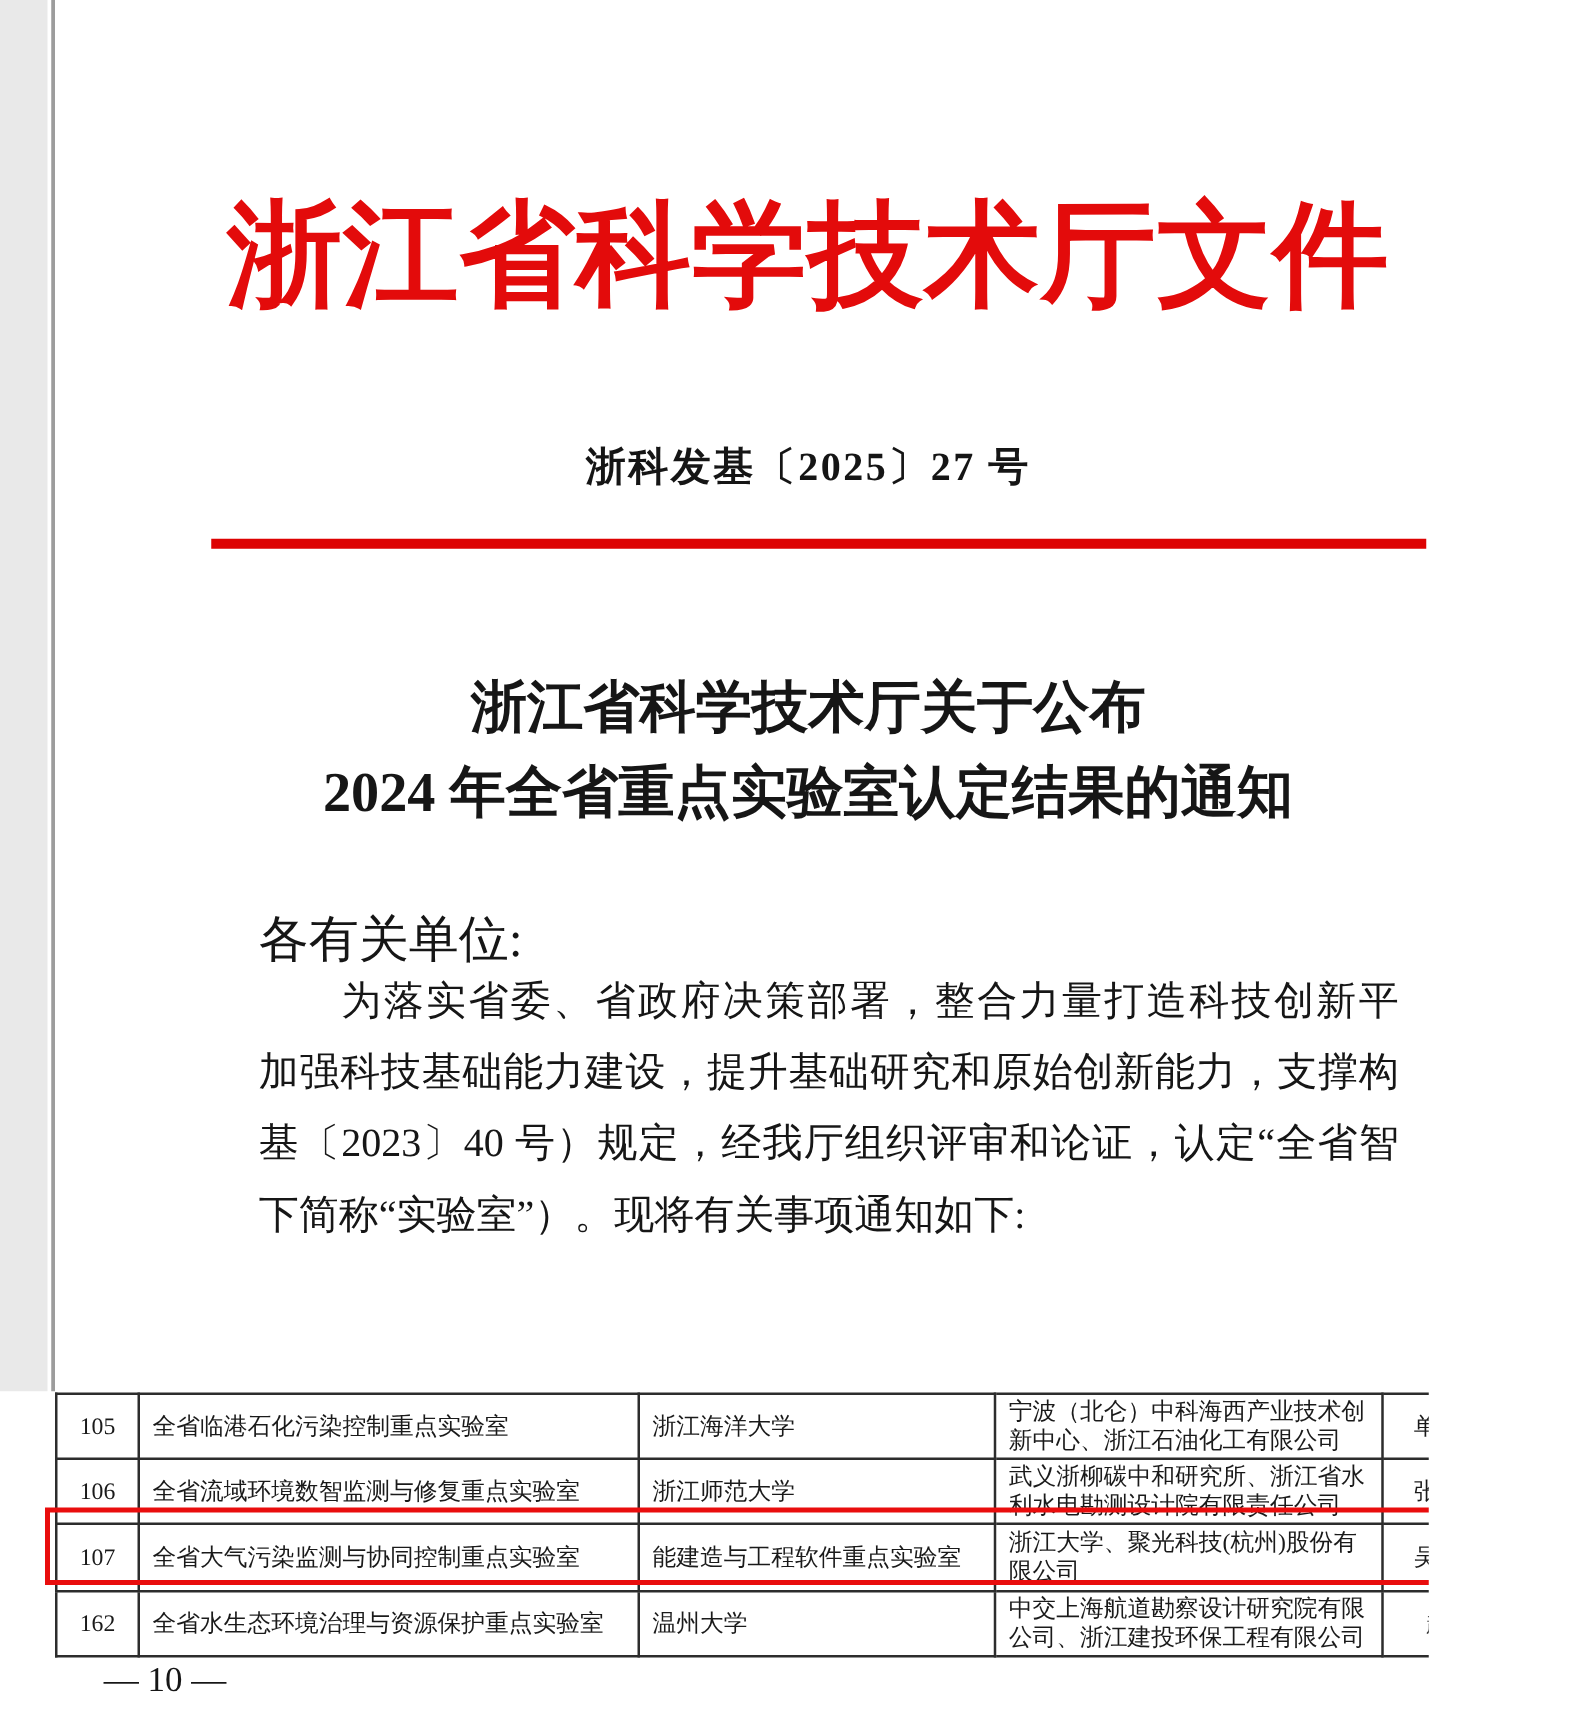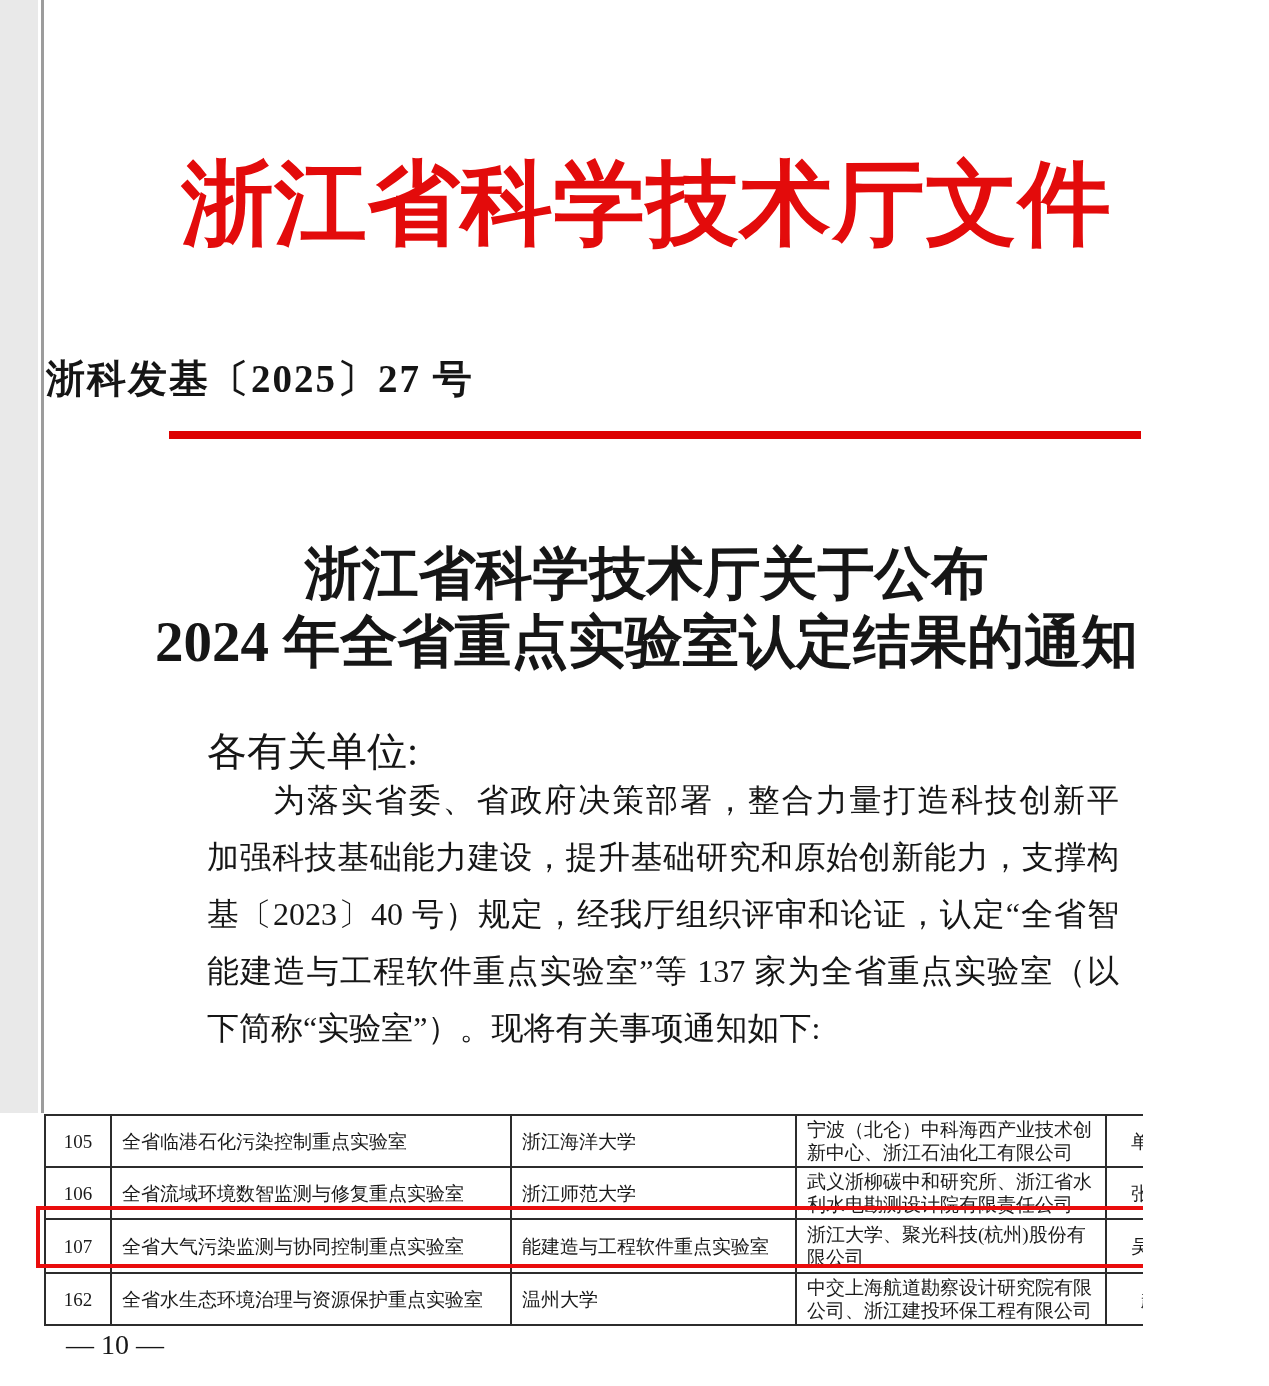--- a/index.html
+++ b/index.html
@@ -34,33 +34,33 @@
   .red-head {
     position: absolute; left: 0; top: 142px; width: 100%;
     text-align: center;
     font-size: 92px; font-weight: bold;
     color: #e30b0b;
     letter-spacing: 1px;
     white-space: nowrap;
   }
   .doc-number {
     position: absolute; left: 0; top: 352px; width: 100%;
-    text-align: left;
-    font-size: 39px; font-weight: bold;
+    text-align: center;
+    font-size: 32px; font-weight: bold;
     letter-spacing: 2px;
     color: #151515;
   }
   .red-rule {
     position: absolute; left: 123px; top: 431px; width: 972px; height: 8px;
     background: #dd0202;
   }
   .notice-title { 
     position: absolute; left: 0; width: 100%;
     text-align: center;
-    font-size: 57px; font-weight: bold;
+    font-size: 45px; font-weight: bold;
     color: #161616;
     white-space: nowrap;
   }
   .notice-title.l1 { top: 536px; }
   .notice-title.l2 { top: 604px; }
   .greeting {
     position: absolute; left: 161px; top: 724px;
     font-size: 40px; color: #161616;
   }
   .para {
@@ -104,21 +104,21 @@
   table.results tr:nth-child(3) { height: 54px; border-radius: 23px; }
   table.results tr:nth-child(4) { height: 47px; }
   .highlight-box {
     position: absolute; left: 36px; top: 1206px; width: 1192px; height: 62px;
     border: 4px solid #e90d0d;
     background: transparent;
     pointer-events: none;
     z-index: 5;
   }
   .page-number {
-    position: absolute; left: 66px; top: 1329px;
+    position: absolute; left: 83px; top: 1329px;
     font-size: 28px; color: #161616;
     white-space: nowrap;
   }
 </style>
 </head>
 <body>
 
 <div class="screen">
 
   <div class="shadow-left"></div>
@@ -129,21 +129,20 @@
     <div class="red-head">浙江省科学技术厅文件</div>
     <div class="doc-number">浙科发基〔2025〕27 号</div>
     <div class="red-rule"></div>
     <div class="notice-title l1">浙江省科学技术厅关于公布</div>
     <div class="notice-title l2">2024 年全省重点实验室认定结果的通知</div>
     <div class="greeting">各有关单位:</div>
     <div class="para">
       <div class="line just indent">为落实省委、省政府决策部署，整合力量打造科技创新平台，</div>
       <div class="line just">加强科技基础能力建设，提升基础研究和原始创新能力，支撑构</div>
       <div class="line just">基〔2023〕40 号）规定，经我厅组织评审和论证，认定“全省智</div>
-      <div class="line just">能建造与工程软件重点实验室”等 137 家为全省重点实验室（以</div>
       <div class="line">下简称“实验室”）。现将有关事项通知如下:</div>
     </div>
   </div>
 
   <div class="table-wrap">
     <table class="results">
       <colgroup>
         <col class="c1">
           <col class="c2">
           <col class="c3">

